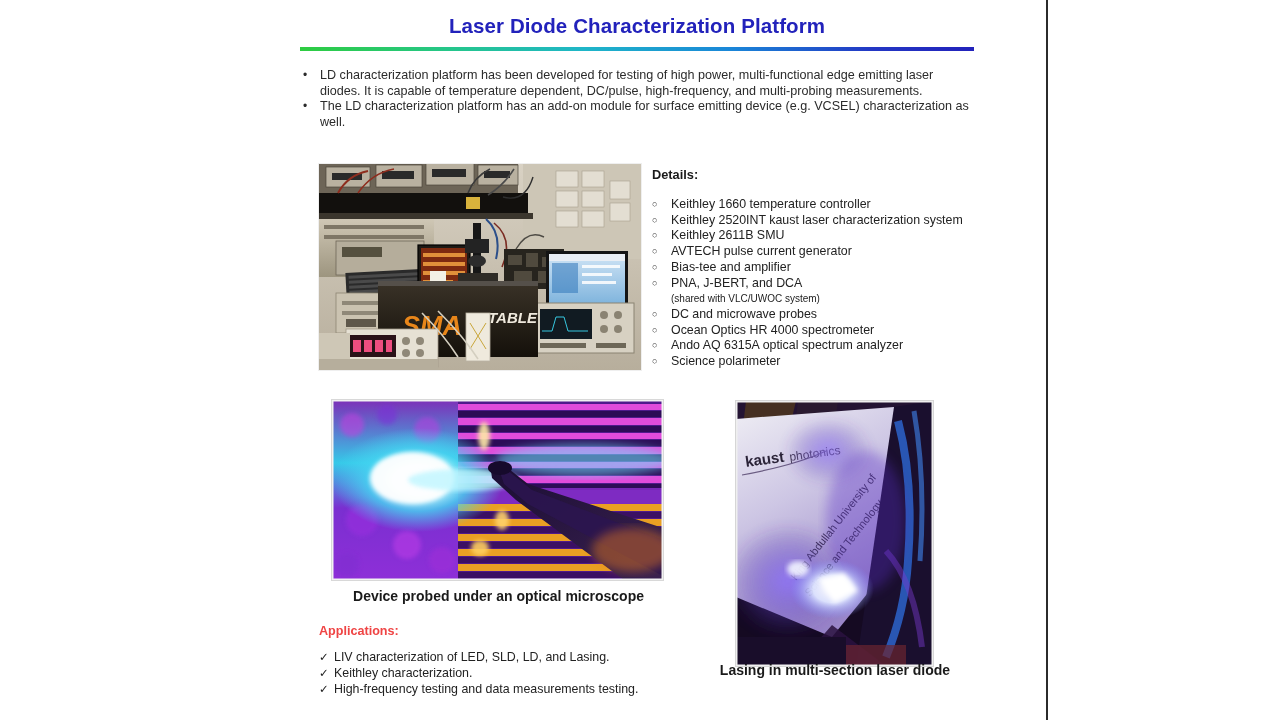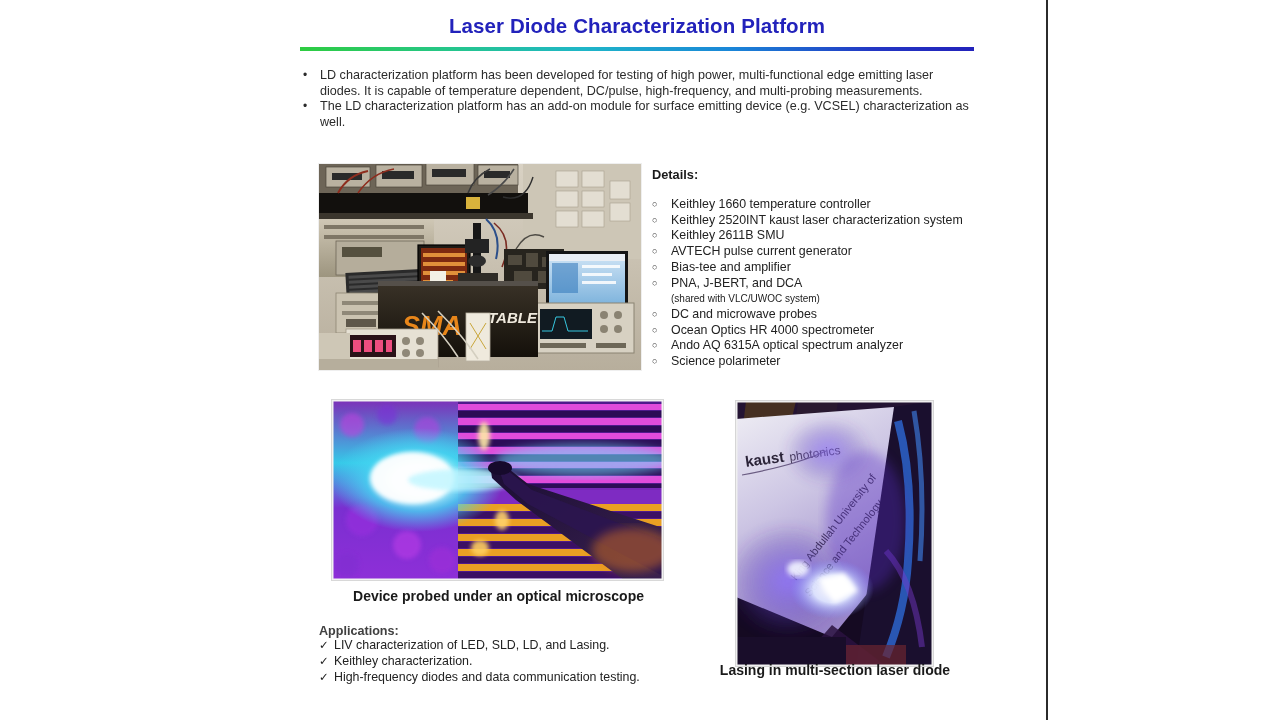--- a/index.html
+++ b/index.html
@@ -140,21 +140,22 @@
 
   
   .apps {
     position: absolute;
     left: 319px; top: 624px;
     width: 380px;
   }
   .apps-title {
     font-size: 12.6px;
     font-weight: bold;
-    color: #404040;
+    color: #ef4444;
+    margin-bottom: 12px;
   }
   .app-item {
     display: flex;
     align-items: flex-start;
     font-size: 12.4px;
     line-height: 15.8px;
     color: #222222;
   }
   .app-check {
     flex: 0 0 15px;
@@ -490,21 +491,21 @@
     <div class="app-item">
       <span class="app-check">✓</span>
       <span class="app-text">LIV characterization of LED, SLD, LD, and Lasing.</span>
     </div>
     <div class="app-item">
       <span class="app-check">✓</span>
       <span class="app-text">Keithley characterization.</span>
     </div>
     <div class="app-item">
       <span class="app-check">✓</span>
-      <span class="app-text">High-frequency diodes and data communication testing.</span>
+      <span class="app-text">High-frequency testing and data measurements testing.</span>
     </div>
   </div>
 
   <div class="lase-photo">
     <svg class="lase-inner" viewBox="0 0 197 265" preserveAspectRatio="none">
       <defs>
         <linearGradient id="cardG" x1="0" y1="0" x2="0.4" y2="1">
           <stop offset="0" stop-color="#efeef4"></stop>
             <stop offset="0.45" stop-color="#cdc6e4"></stop>
           <stop offset="1" stop-color="#9a86c8"></stop>

